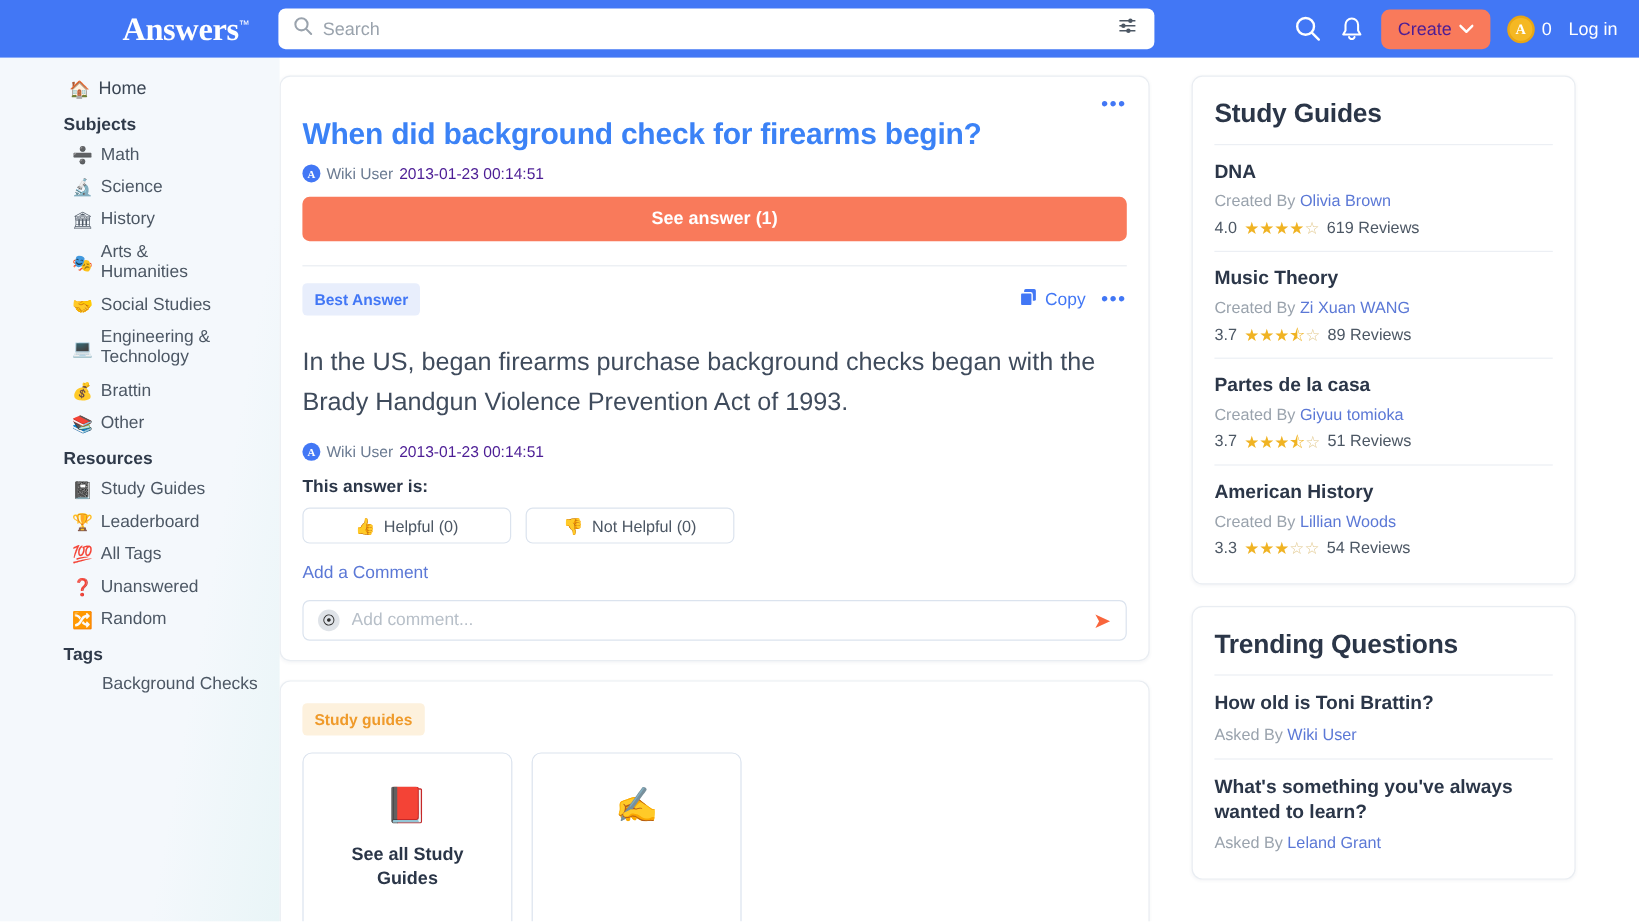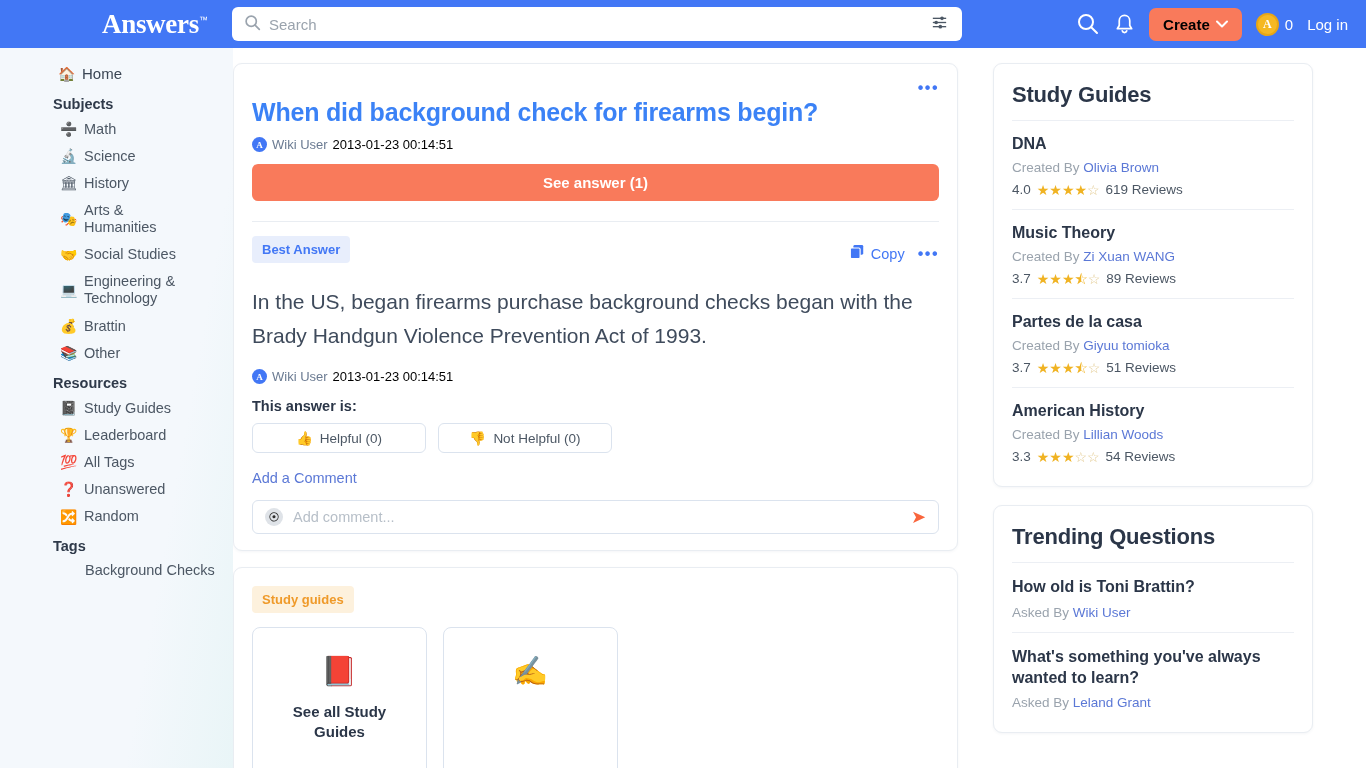--- a/index.html
+++ b/index.html
@@ -57,28 +57,28 @@
   .filter-icon { margin-right: 14px; flex: 0 0 auto; cursor: pointer; }
 
   .top-actions {
     position: absolute; right: 18px; top: 0;
     height: 48px;
     display: flex; align-items: center; gap: 14px;
   }
   .icon-btn { cursor: pointer; display: flex; align-items: center; }
   .create-btn {
     background: #f97a5b;
-    color: #000000;
+    color: #4c1d95;
     border: none;
     border-radius: 7px;
     height: 33px;
     padding: 0 14px;
     font-family: "Liberation Sans", sans-serif;
     font-size: 15px;
-    font-weight: bold;
+    font-weight: normal;
     display: flex; align-items: center; gap: 6px;
     cursor: pointer;
   }
   .coin-wrap { display: flex; align-items: center; gap: 6px; cursor: pointer; }
   .coin {
     width: 23px; height: 23px; border-radius: 50%;
     background: #f5b823;
     border: 2px solid #e8a615;
     display: flex; align-items: center; justify-content: center;
     color: #ffffff; font-size: 12px; font-weight: bold;
@@ -151,37 +151,37 @@
   .byline { display: flex; align-items: center; gap: 5px; font-size: 13px; margin-bottom: 12px; }
   .av-blue {
     width: 15px; height: 15px; border-radius: 50%;
     background: #4277f5; color: #ffffff;
     font-size: 9px; font-weight: bold;
     display: flex; align-items: center; justify-content: center;
     font-family: "Liberation Serif", serif;
     flex: 0 0 auto;
   }
   .byname { color: #6b7b92; }
-  .bydate { color: #000000; }
+  .bydate { color: #4c1d95; }
 
   .btn-row { display: flex; gap: 16px; }
   .btn-study, .btn-answer {
     flex: 1 1 0;
     height: 37px;
     border: none; border-radius: 6px;
     color: #ffffff; font-size: 15px; font-weight: bold;
     font-family: "Liberation Sans", sans-serif;
     cursor: pointer;
   }
   .btn-study { background: #3b6ff2; }
   .btn-answer { background: #f97a5b; }
 
   .sep { border-top: 1px solid #e9edf2; margin: 20px 0 14px 0; }
 
-  .ans-head { display: flex; align-items: flex-end; }
+  .ans-head { display: flex; align-items: center; }
   .best-badge {
     background: #e8eefc; color: #4277f5;
     font-size: 13px; font-weight: bold;
     padding: 6px 10px; border-radius: 4px;
   }
   .ans-actions { margin-left: auto; display: flex; align-items: center; gap: 13px; }
   .copy-btn { display: flex; align-items: center; gap: 6px; color: #4277f5; font-size: 14.5px; cursor: pointer; }
   .dots-inline { color: #4277f5; letter-spacing: 1.5px; font-size: 16px; line-height: 1; cursor: pointer; font-weight: bold; }
 
   .ans-text {

